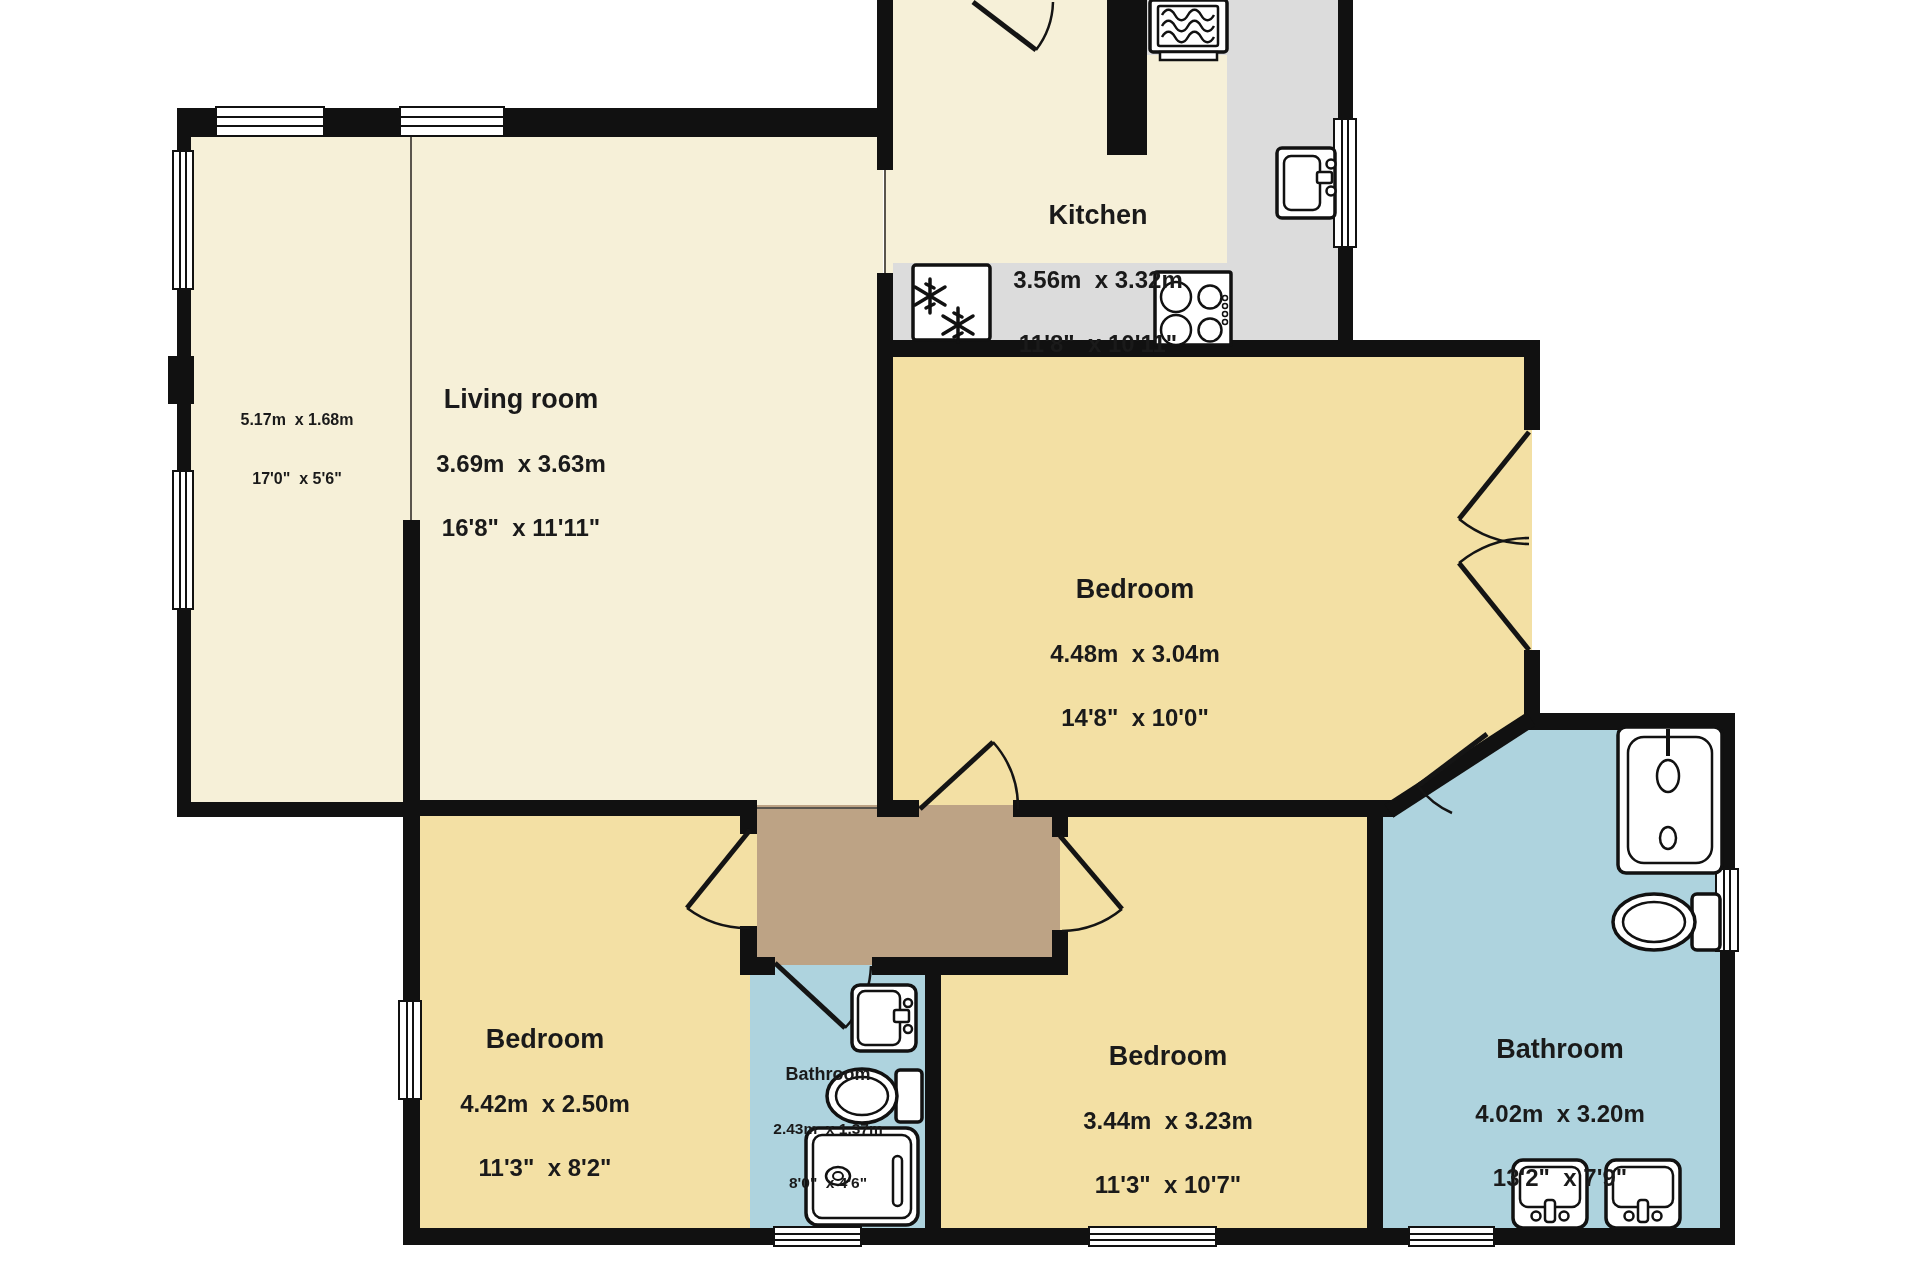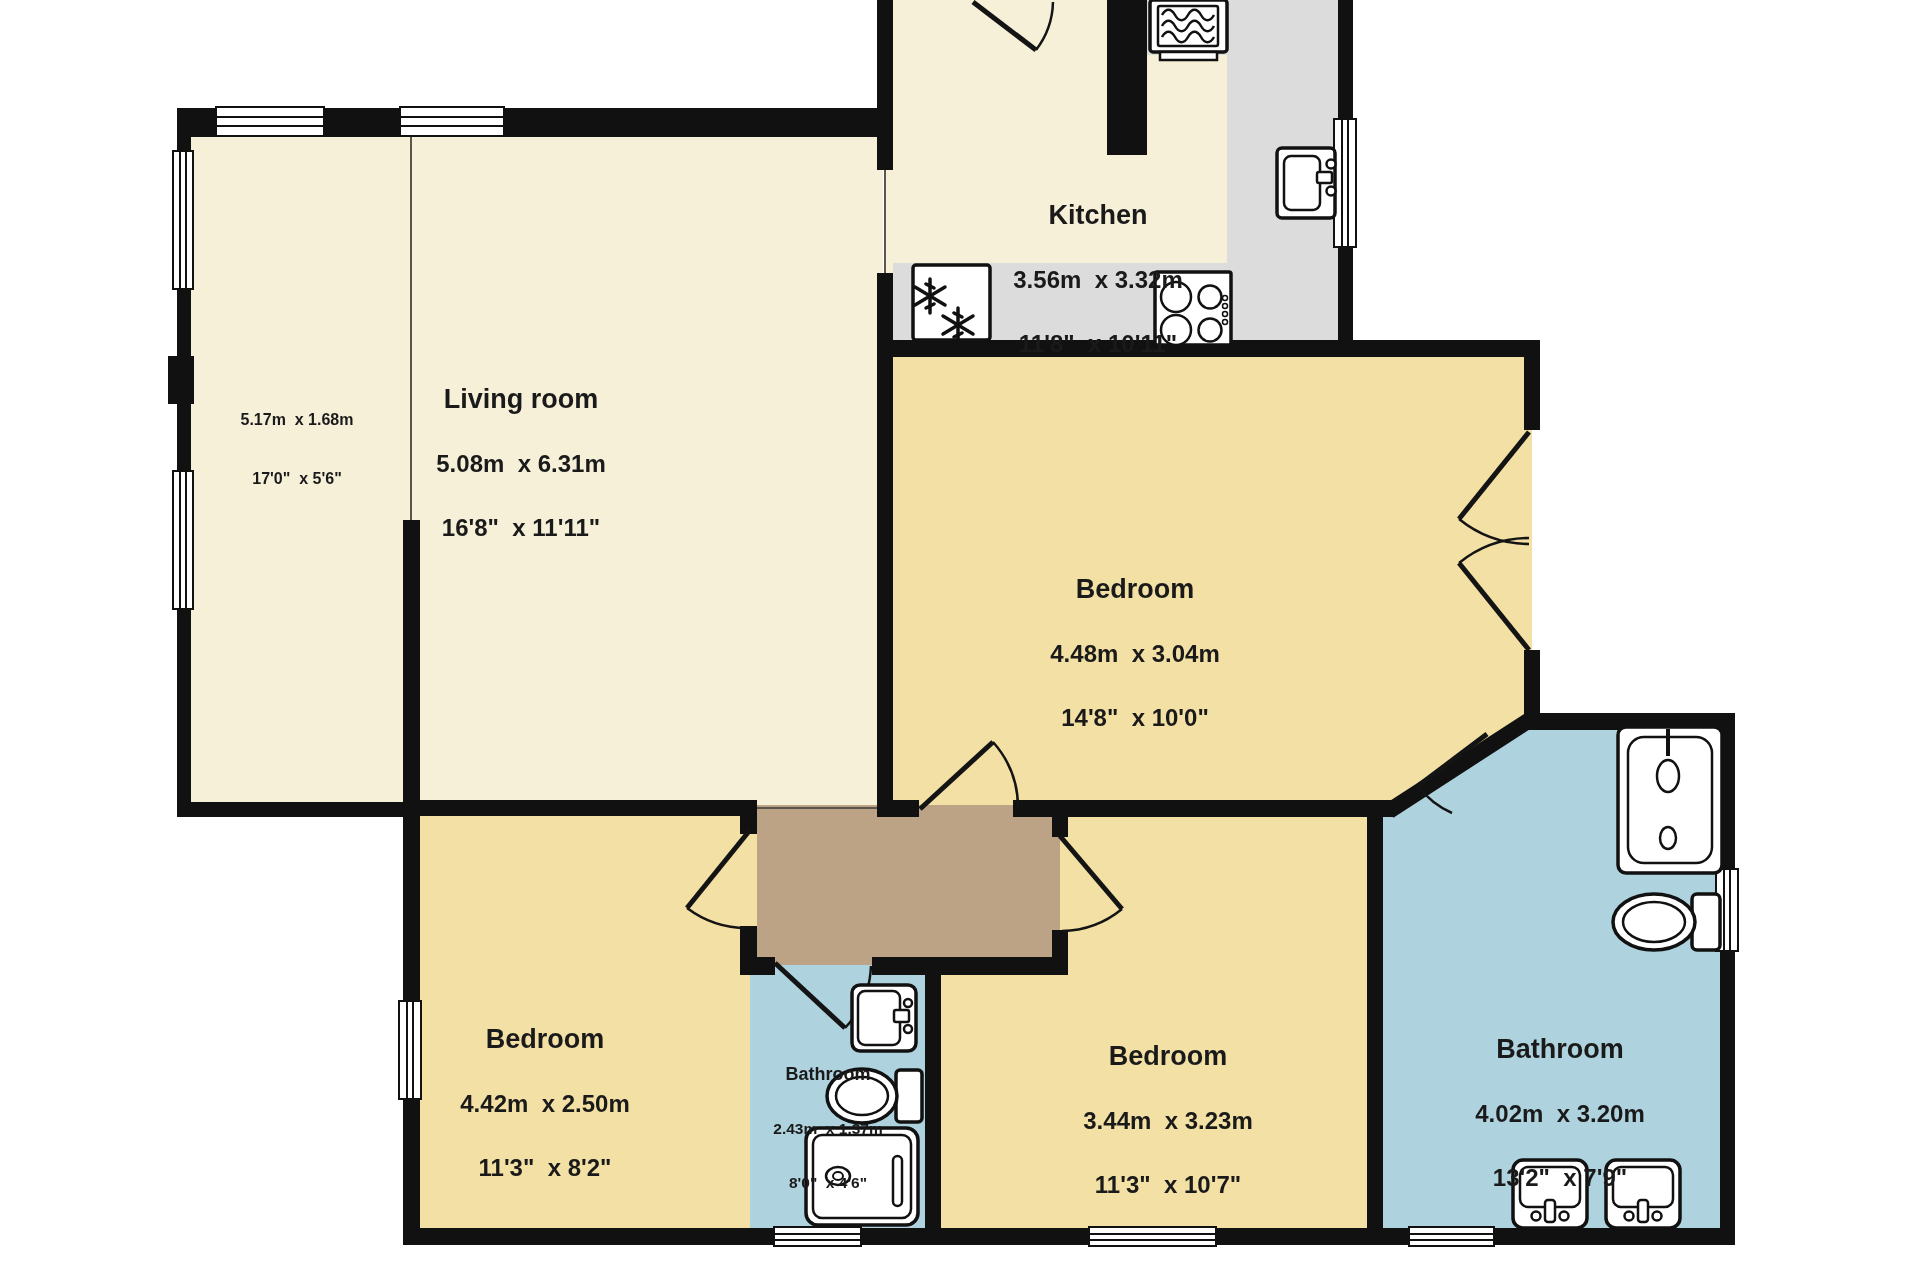--- a/index.html
+++ b/index.html
@@ -243,21 +243,21 @@
   </svg>
 
   <div class="room-label" style="left:948px;top:164px;width:300px">
     <div class="rl-title">Kitchen</div>
     <div class="rl-dim">3.56m  x 3.32m</div>
     <div class="rl-dim">11'8"  x 10'11"</div>
   </div>
 
   <div class="room-label" style="left:371px;top:348px;width:300px">
     <div class="rl-title">Living room</div>
-    <div class="rl-dim">5.08m  x 6.31m</div>
+    <div class="rl-dim">3.69m  x 3.63m</div>
     <div class="rl-dim">16'8"  x 11'11"</div>
   </div>
 
   <div class="room-label mid" style="left:197px;top:372px;width:200px">
     <div class="rl-dim">5.17m  x 1.68m</div>
     <div class="rl-dim">17'0"  x 5'6"</div>
   </div>
 
   <div class="room-label" style="left:985px;top:538px;width:300px">
     <div class="rl-title">Bedroom</div>

